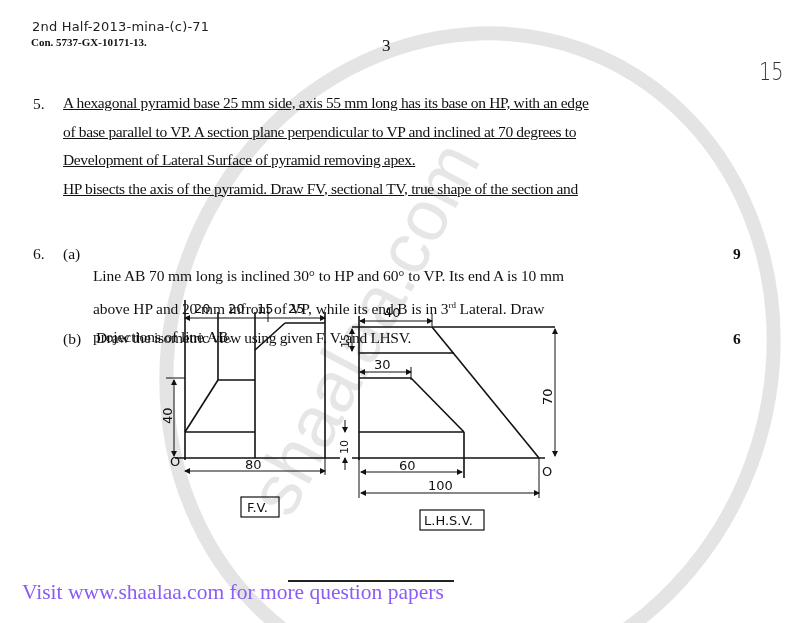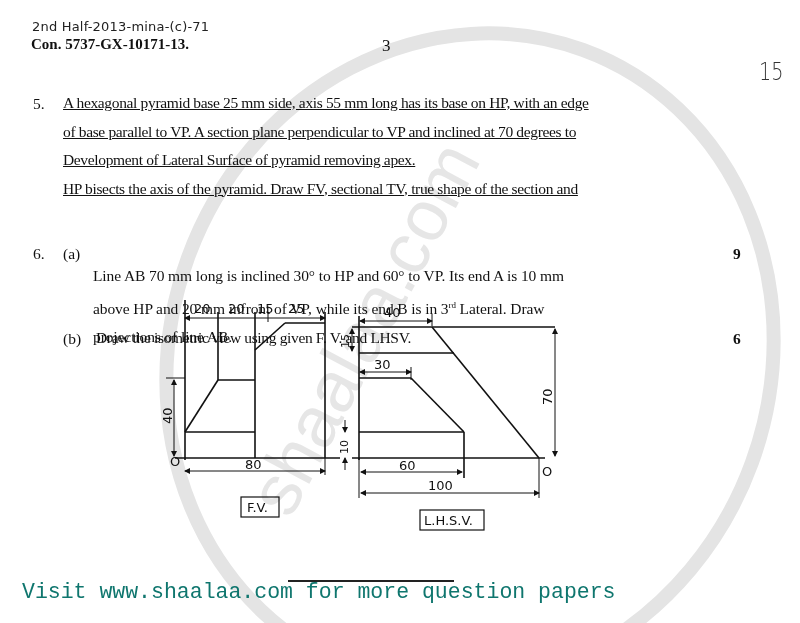--- a/index.html
+++ b/index.html
@@ -1,26 +1,26 @@
 <!DOCTYPE html>
 <html><head>
 <meta charset="utf-8">
 <style>
   html, body { margin: 0; padding: 0; background: #ffffff; }
   body { width: 800px; height: 623px; position: relative; overflow: hidden;
          font-family: "Liberation Serif", serif; color: #111; }
   .abs { position: absolute; white-space: nowrap; }
   .code { left: 32px; top: 19px; font-family: "DejaVu Sans", sans-serif; font-size: 13px; color: #222; letter-spacing: 0.2px; }
-  .con { left: 31px; top: 36px; font-size: 15px; font-weight: bold; }
+  .con { left: 31px; top: 36px; font-size: 11px; font-weight: bold; }
   .pageno { left: 382px; top: 36px; font-size: 17px; }
   .qnum { font-size: 15.5px; }
   .para { font-size: 15.5px; line-height: 28.5px; }
   .mark { font-size: 15.5px; font-weight: bold; }
   .handmark { left: 756px; top: 58px; font-family: "DejaVu Sans", sans-serif; font-size: 24px; font-weight: 300; color: #333; transform: scaleX(0.8); }
-  .footer { left: 22px; top: 580px; font-family: Liberation Mono, monospace; font-size: 21.5px; color: #0f766e; }
+  .footer { left: 22px; top: 580px; font-family: Liberation Serif, serif; font-size: 21.5px; color: #8b5cf6; }
   .footer-rule { position: absolute; left: 288px; top: 580px; width: 166px; height: 2px; background: #222; }
   svg.drawing { position: absolute; left: 0; top: 0; }
   .watermark { position: absolute; left: 0; top: 0; pointer-events: none; }
   sup { font-size: 9px; text-align: right; }
 </style>
 </head>
 <body>
 
 <svg class="watermark" width="800" height="623">
   <ellipse cx="470" cy="360" rx="300" ry="330" fill="none" stroke="#e4e4e4" stroke-width="14" transform="rotate(20 470 360)"></ellipse>

